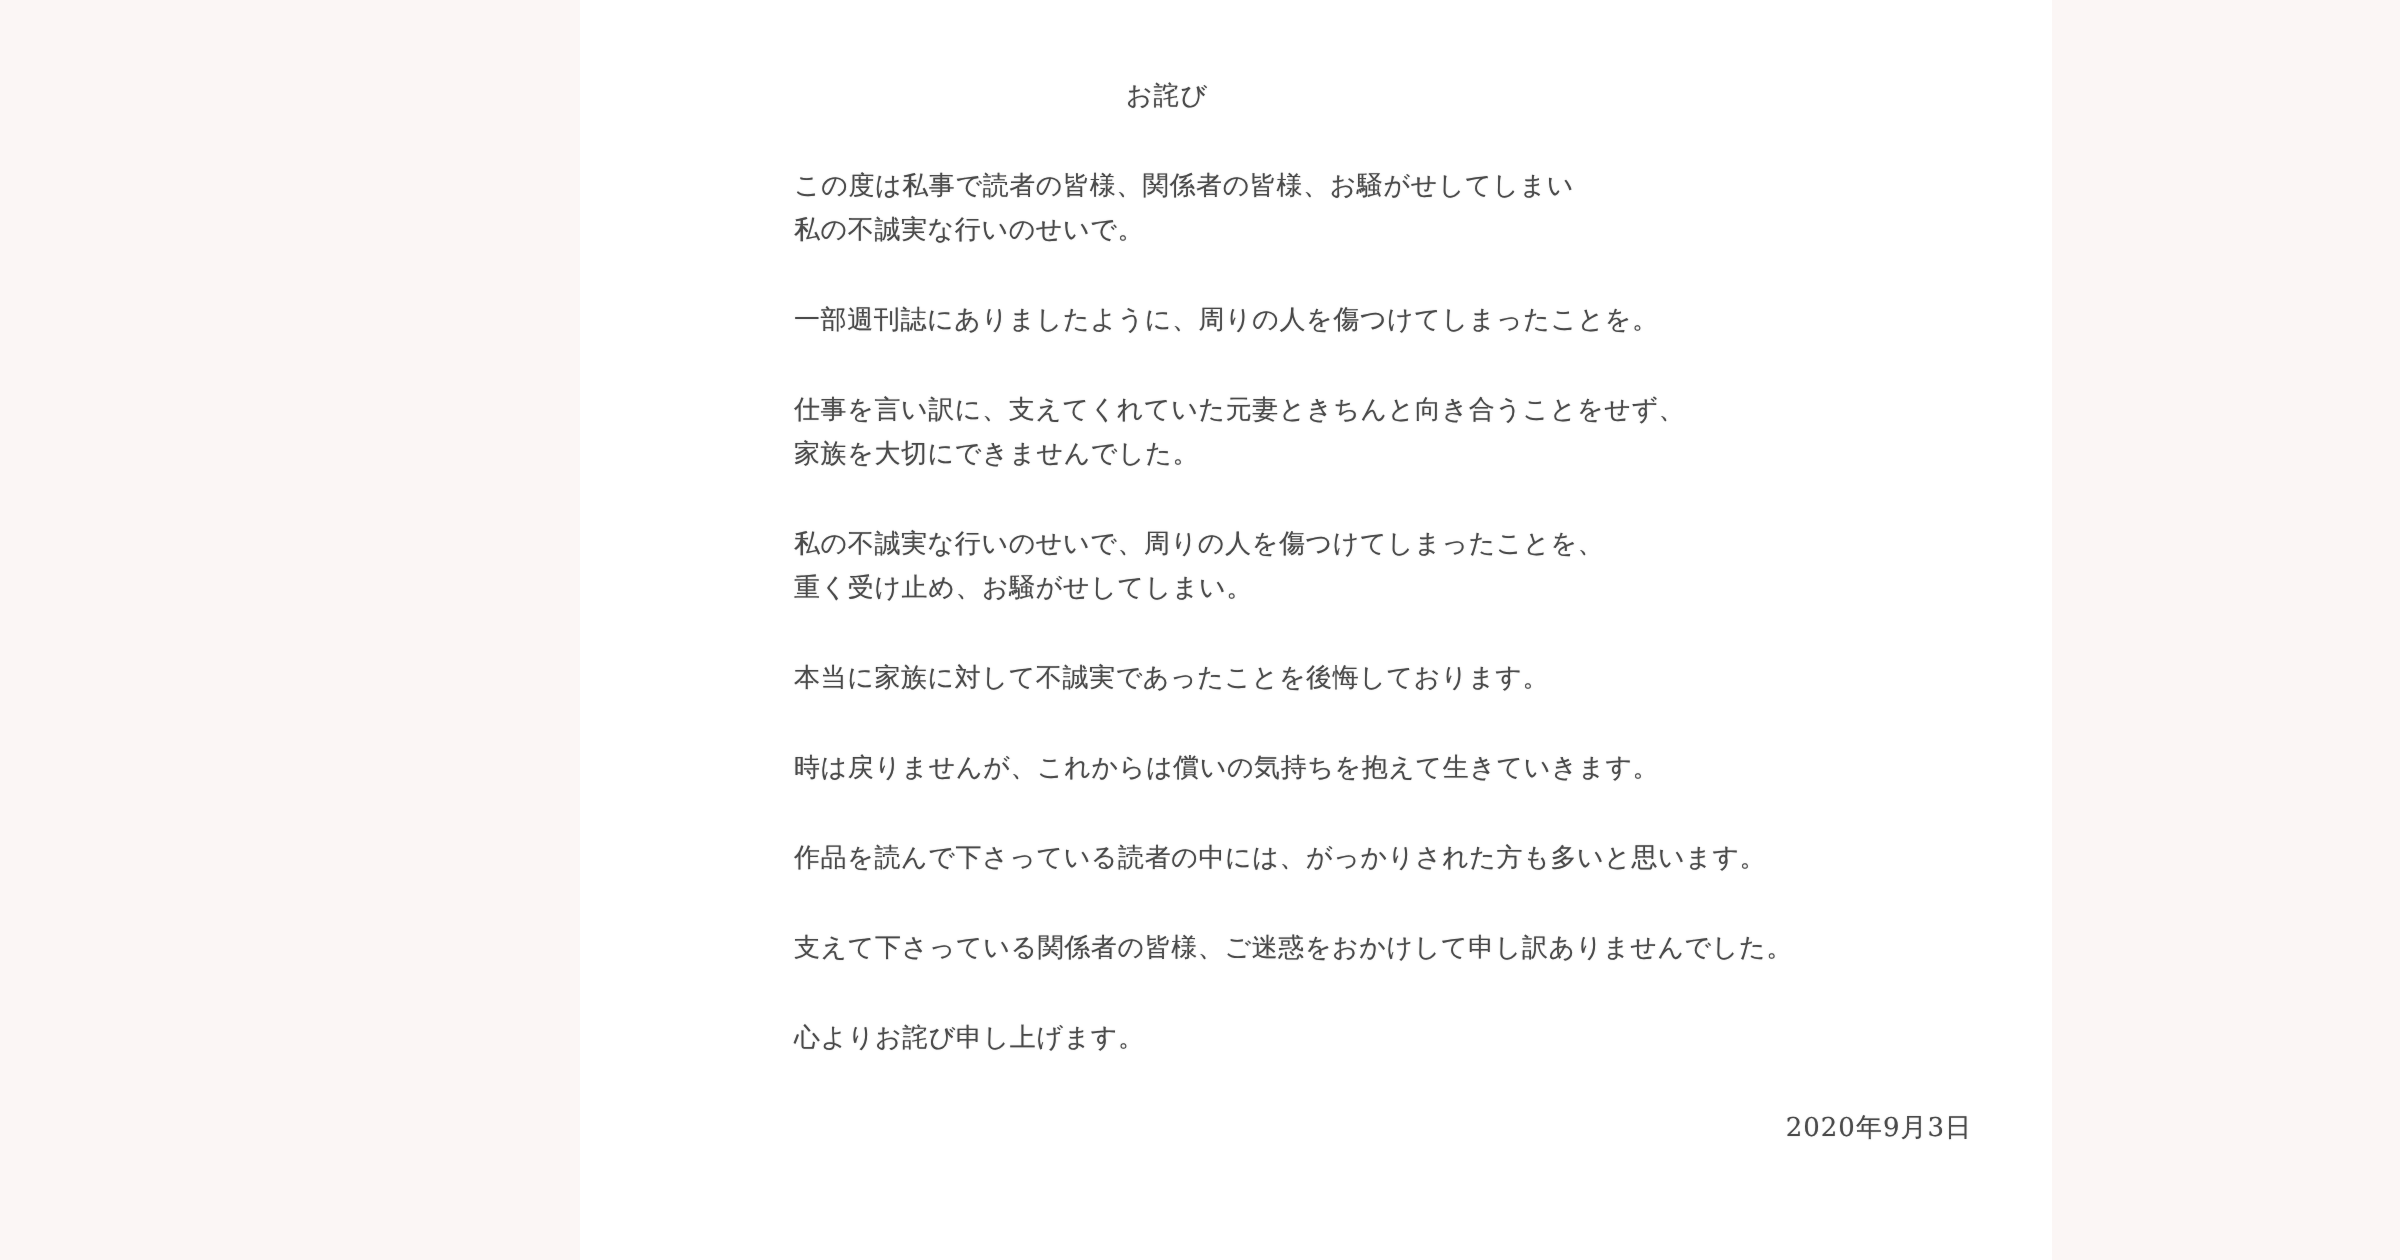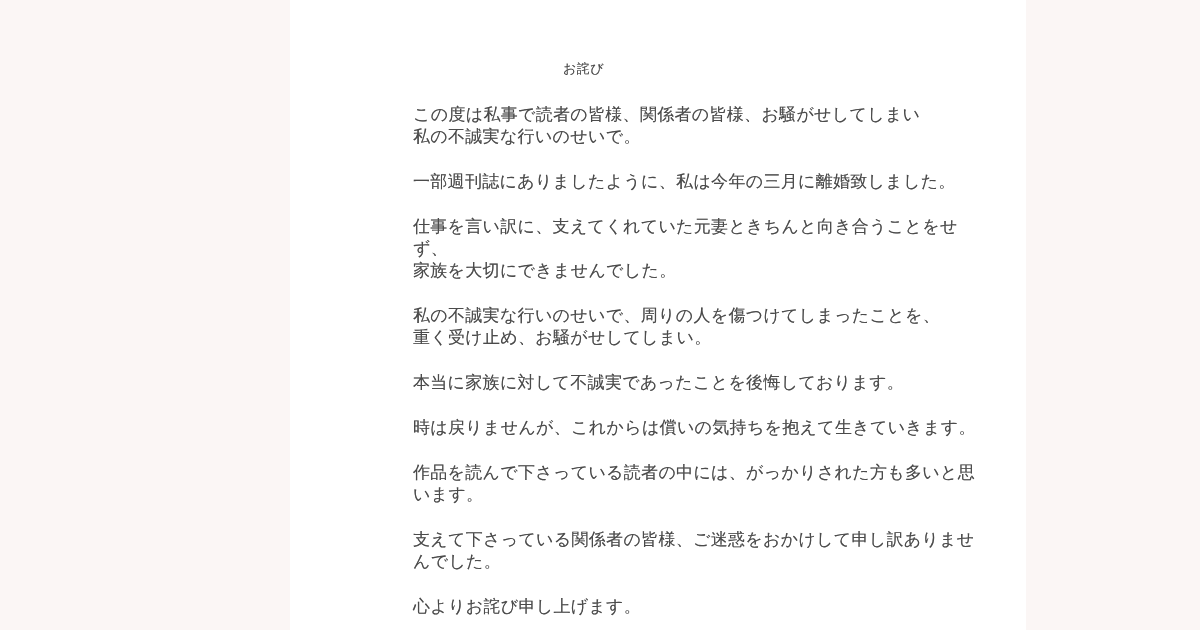--- a/index.html
+++ b/index.html
@@ -18,55 +18,55 @@
     background: #fbf6f5;
   }
   .page {
     position: absolute;
     left: 290px;
     top: 0;
     width: 736px;
     height: 630px;
     background: #ffffff;
     box-sizing: border-box;
-    padding: 58px 40px 0 107px;
+    padding: 38px 40px 0 107px;
     color: #4b4b4b;
     text-shadow: 0 0 0.6px rgba(90, 90, 90, 0.55);
   }
   .letter-title {
     font-size: 13px;
     line-height: 22px;
     font-weight: normal;
     margin: 0 0 23px 166px;
     letter-spacing: 0.5px;
   }
   .para {
-    font-size: 17px;
+    font-size: 13px;
     line-height: 22px;
-    margin: 0 0 23px 16px;
+    margin: 0 0 23px 0;
     letter-spacing: 0.3px;
   }
   .sig-block {
     margin-top: 23px;
     font-size: 13px;
     line-height: 22px;
     letter-spacing: 0.5px;
     text-align: right;
   }
 </style>
 </head>
 <body>
 
 <div class="canvas">
   <div class="page">
     <h1 class="letter-title">お詫び</h1>
 
     <div>
         <p class="para"><span>この度は私事で読者の皆様、関係者の皆様、お騒がせしてしまい</span><br><span>私の不誠実な行いのせいで。</span></p>
-        <p class="para"><span>一部週刊誌にありましたように、私は今年の三月に離婚致しました。</span></p>
+        <p class="para"><span>一部週刊誌にありましたように、周りの人を傷つけてしまったことを。</span></p>
         <p class="para"><span>仕事を言い訳に、支えてくれていた元妻ときちんと向き合うことをせず、</span><br><span>家族を大切にできませんでした。</span></p>
         <p class="para"><span>私の不誠実な行いのせいで、周りの人を傷つけてしまったことを、</span><br><span>重く受け止め、お騒がせしてしまい。</span></p>
         <p class="para"><span>本当に家族に対して不誠実であったことを後悔しております。</span></p>
         <p class="para"><span>時は戻りませんが、これからは償いの気持ちを抱えて生きていきます。</span></p>
         <p class="para"><span>作品を読んで下さっている読者の中には、がっかりされた方も多いと思います。</span><br></p>
         <p class="para"><span>支えて下さっている関係者の皆様、ご迷惑をおかけして申し訳ありませんでした。</span></p>
         <p class="para"><span>心よりお詫び申し上げます。</span></p>
       </div>
 
     <div class="sig-block">

